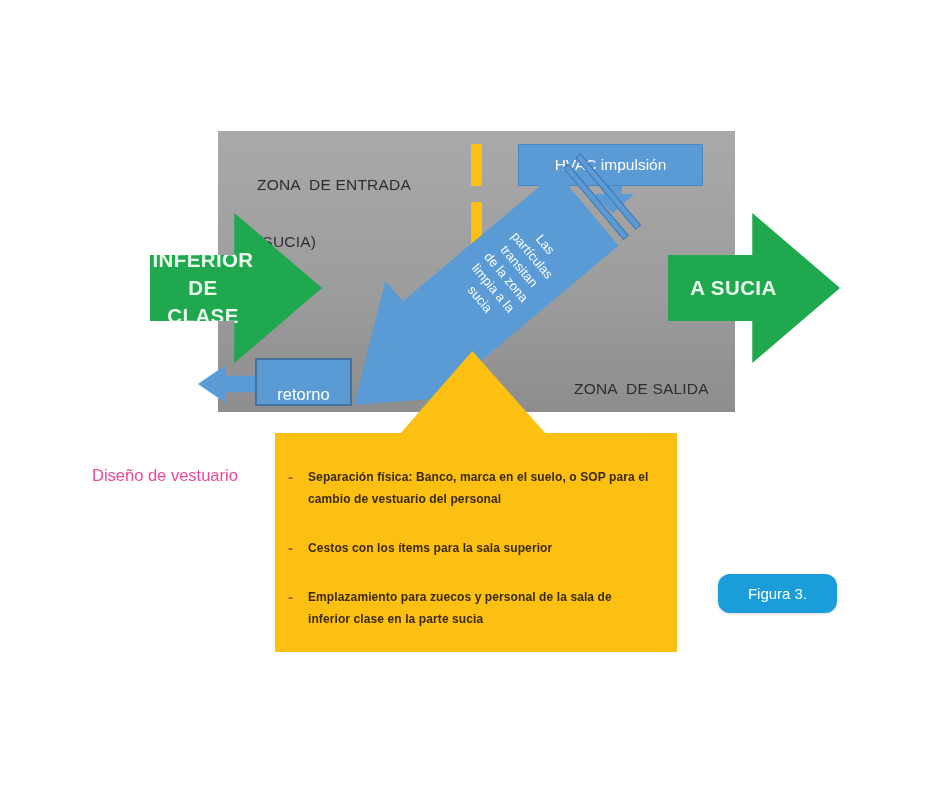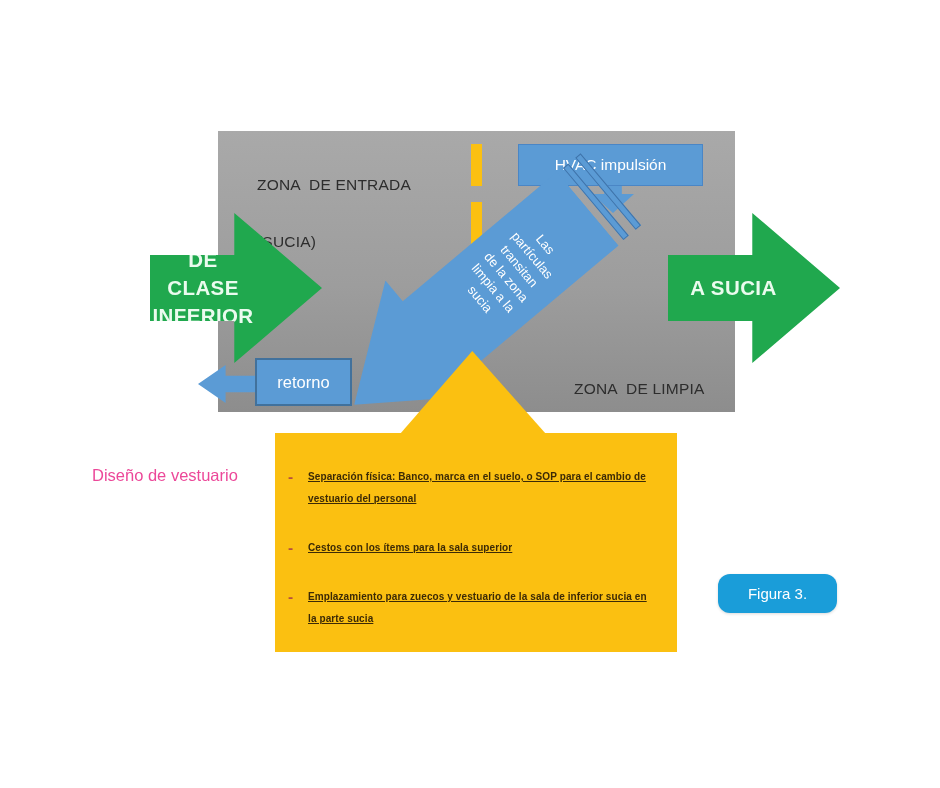--- a/index.html
+++ b/index.html
@@ -75,36 +75,36 @@
   .ga-right .ga-text{left:0;width:131px;}
 
   
   .retorno-arrow{
     left:198px;top:365px;width:60px;height:38px;z-index:2;background:#5b9bd5;
     clip-path:polygon(100% 28%,46% 28%,46% 0,0 50%,46% 100%,46% 72%,100% 72%);
   }
   .retorno-box{
     left:255px;top:358px;width:97px;height:48px;z-index:3;
     background:#5b9bd5;border:2px solid #41719c;box-sizing:border-box;
-    color:#fff;font-size:16.5px;display:flex;align-items:center;justify-content:center;
+    color:#fff;font-size:16.5px;display:flex;align-items:flex-end;justify-content:center;
   }
 
   
   .note-pointer{
     left:400px;top:351px;width:146px;height:83px;z-index:5;background:#fbc011;
     clip-path:polygon(49.5% 0,100% 100%,0 100%);
   }
   .note-box{
     left:275px;top:433px;width:402px;height:219px;z-index:4;background:#fbc011;
     box-sizing:border-box;padding:33px 10px 0 13px;
   }
   .note-row{display:flex;margin:0;}
   .note-row + .note-row{margin-top:27px;}
   .note-dash{width:20px;flex:0 0 20px;color:#b64f3f;font-size:15.5px;line-height:22px;font-weight:700;}
-  .note-text{width:348px;color:#3c2a06;font-size:10px;line-height:22px;font-weight:600;letter-spacing:.1px;text-decoration:underline;}
+  .note-text{width:348px;color:#3c2a06;font-size:12px;line-height:22px;font-weight:600;letter-spacing:.1px;}
 
   .side-label{left:92px;top:466px;color:#ec4899;font-size:16.5px;}
 
   .figure-badge{
     left:718px;top:574px;width:119px;height:39px;z-index:6;
     background:#1a9dd9;border-radius:12px;color:#fff;font-size:15px;
     display:flex;align-items:center;justify-content:center;
     box-shadow:0 1px 3px rgba(0,0,0,.15);
   }
 </style>
@@ -113,21 +113,21 @@
 
 <div class="canvas">
 
   <div class="abs gray-box"></div>
 
   <div class="abs zone-label zone-entrada">
     <div>ZONA  DE ENTRADA</div>
     <div>(SUCIA)</div>
   </div>
   <div class="abs zone-label zone-salida">
-    <div>ZONA  DE LIMPIA</div>
+    <div>ZONA  DE SALIDA</div>
     <div>(LIMPIA)</div>
   </div>
 
   <div class="abs divider"></div>
 
   <div class="abs hvac-box">
     <span>HVAC impulsión</span>
   </div>
   <div class="abs hvac-arrow"></div>
 
@@ -140,22 +140,22 @@
       <div>partículas</div>
       <div>transitan</div>
       <div>de la zona</div>
       <div>limpia a la</div>
       <div>sucia</div>
     </div>
   </div>
 
   <div class="abs green-arrow ga-left">
     <div class="ga-text">
+      <div>INFERIOR</div>
       <div>DE CLASE</div>
-      <div>INFERIOR</div>
     </div>
   </div>
   <div class="abs green-arrow ga-right">
     <div class="ga-text">
       <div>A SUCIA</div>
     </div>
   </div>
 
   <div class="abs retorno-arrow"></div>
   <div class="abs retorno-box">
@@ -167,21 +167,21 @@
     <div class="note-row">
       <span class="note-dash">-</span>
       <span class="note-text">Separación física: Banco, marca en el suelo, o SOP para el cambio de vestuario del personal</span>
     </div>
     <div class="note-row">
       <span class="note-dash">-</span>
       <span class="note-text">Cestos con los ítems para la sala superior</span>
     </div>
     <div class="note-row">
       <span class="note-dash">-</span>
-      <span class="note-text">Emplazamiento para zuecos y vestuario de la sala de inferior sucia en la parte sucia</span>
+      <span class="note-text">Emplazamiento para zuecos y personal de la sala de inferior clase en la parte sucia</span>
     </div>
   </div>
 
   <div class="abs side-label">Diseño de vestuario</div>
 
   <div class="abs figure-badge">
     <span>Figura 3.</span>
   </div>
 
 </div>

